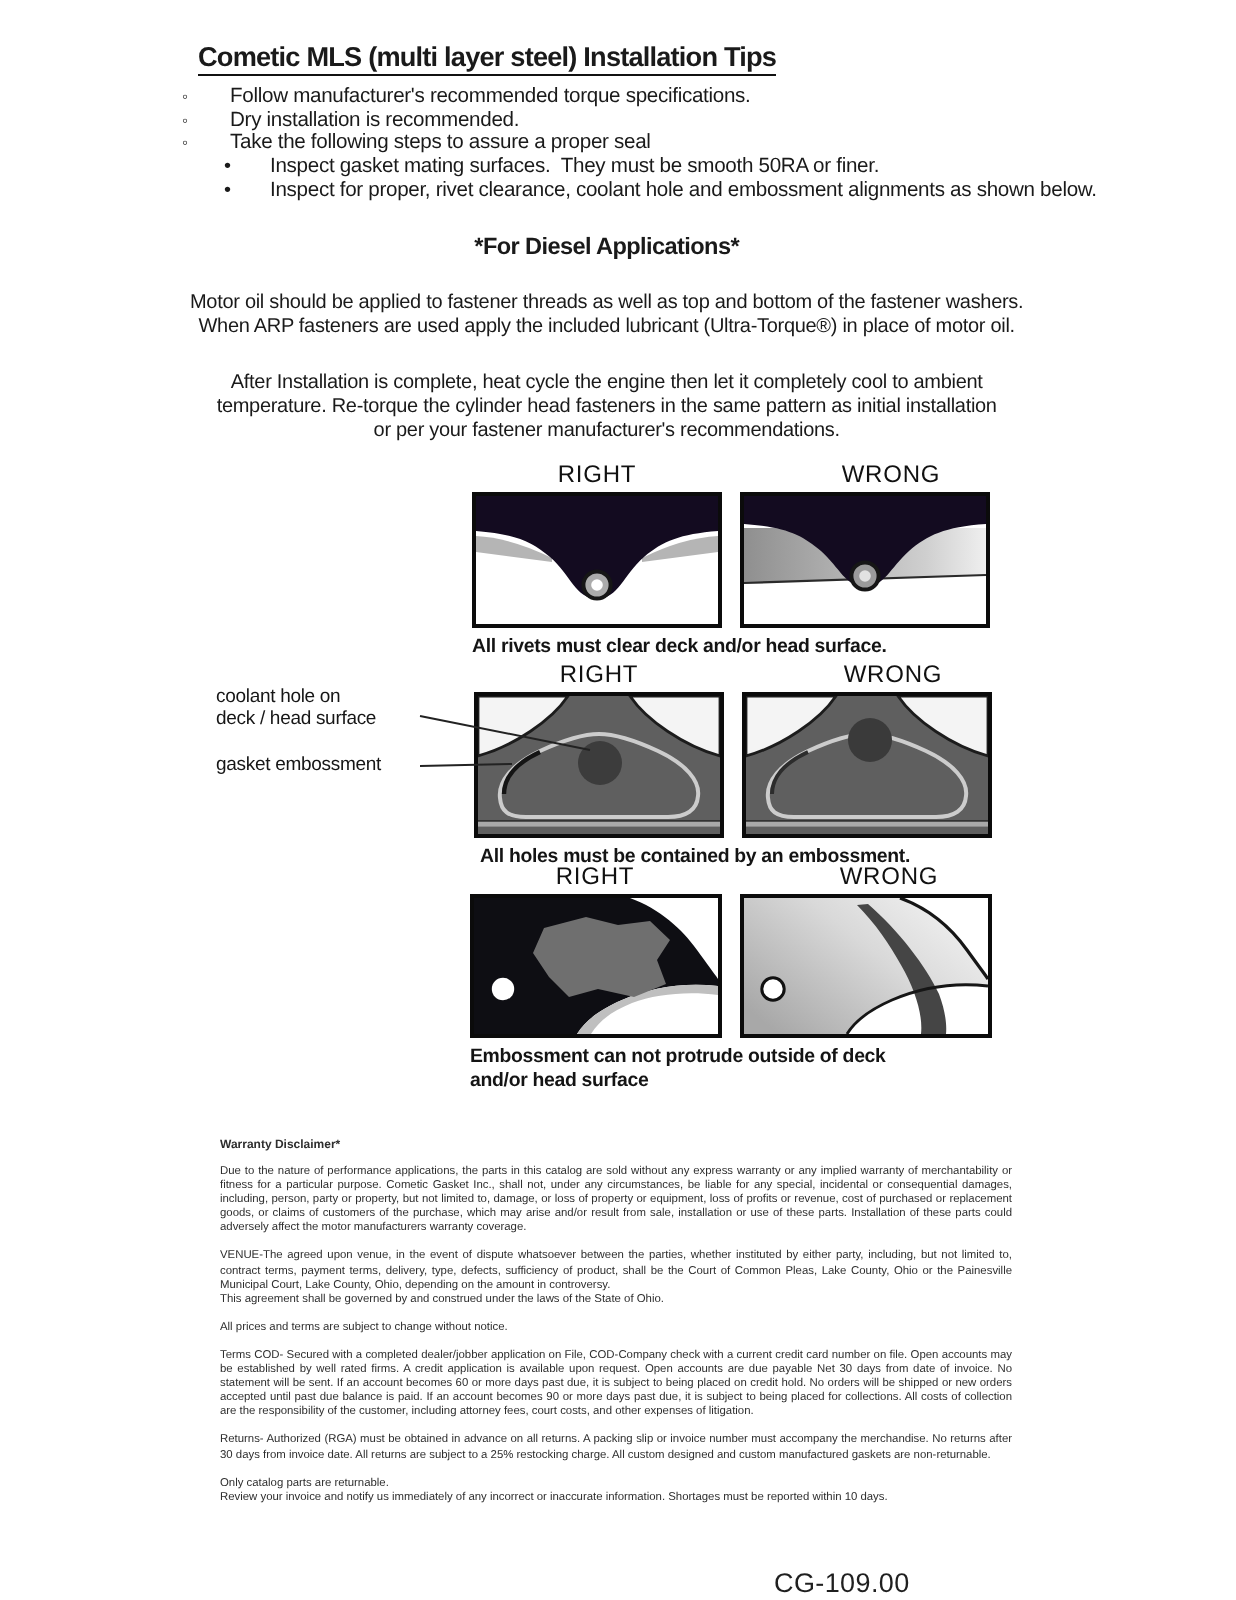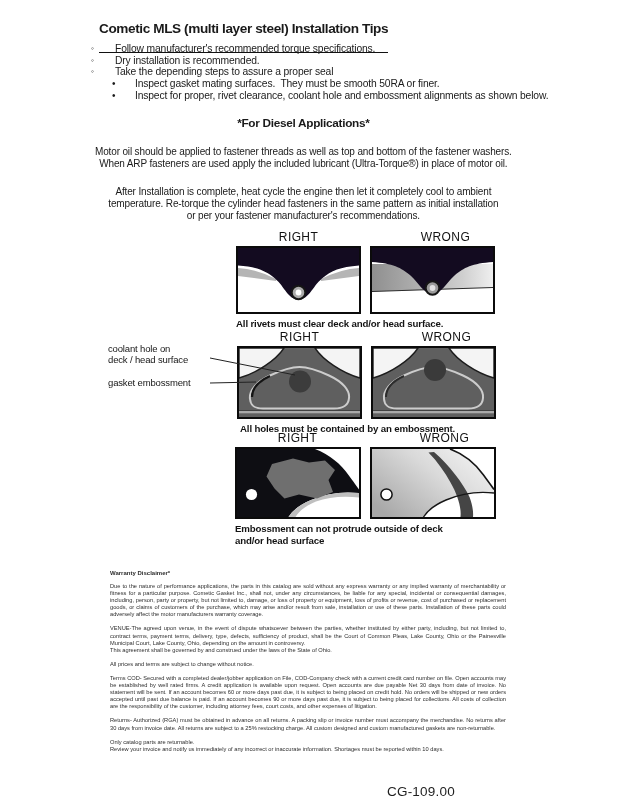--- a/index.html
+++ b/index.html
@@ -1,20 +1,20 @@
 <!DOCTYPE html>
 <html><head>
 <meta charset="utf-8">
 <style>
   html,body{margin:0;padding:0;background:#ffffff;}
   .doc{position:relative;width:618px;height:800px;background:#ffffff;overflow:hidden;
        font-family:"Liberation Sans","DejaVu Sans",sans-serif;color:#1a1a1a;}
 
   .title{position:absolute;left:99px;top:21px;font-size:13.6px;font-weight:bold;
-         letter-spacing:-0.4px;border-bottom:1.6px solid #111;padding-bottom:16px;white-space:nowrap;}
+         letter-spacing:-0.4px;border-bottom:1.6px solid #111;padding-bottom:1px;white-space:nowrap;}
 
   .intro{position:absolute;left:91px;top:43px;font-size:10.3px;line-height:11.7px;letter-spacing:-0.15px;}
   .brow{display:flex;}
   .brow .mk{width:9px;flex:0 0 9px;font-size:8.5px;line-height:11.7px;color:#1a1a1a;}
   .brow.sub{margin-left:21px;}
   .brow.sub .mk{font-size:10px;width:8px;flex:0 0 8px;}
   .btext{white-space:pre-wrap;padding-left:15px;}
 
   .diesel{position:absolute;left:95px;top:116px;letter-spacing:-0.15px;text-align:center;}
   .diesel h3{margin:0 0 8px 0;font-size:11.8px;letter-spacing:-0.3px;}
@@ -55,21 +55,21 @@
     <div class="brow">
       <span class="mk">◦</span>
       <span class="btext">Follow manufacturer's recommended torque specifications.</span>
     </div>
     <div class="brow">
       <span class="mk">◦</span>
       <span class="btext">Dry installation is recommended.</span>
     </div>
     <div class="brow">
       <span class="mk">◦</span>
-      <span class="btext">Take the depending steps to assure a proper seal</span>
+      <span class="btext">Take the following steps to assure a proper seal</span>
     </div>
     <div class="brow sub">
       <span class="mk">•</span>
       <span class="btext">Inspect gasket mating surfaces.  They must be smooth 50RA or finer.</span>
     </div>
     <div class="brow sub">
       <span class="mk">•</span>
       <span class="btext">Inspect for proper, rivet clearance, coolant hole and embossment alignments as shown below.</span>
     </div>
   </div>

